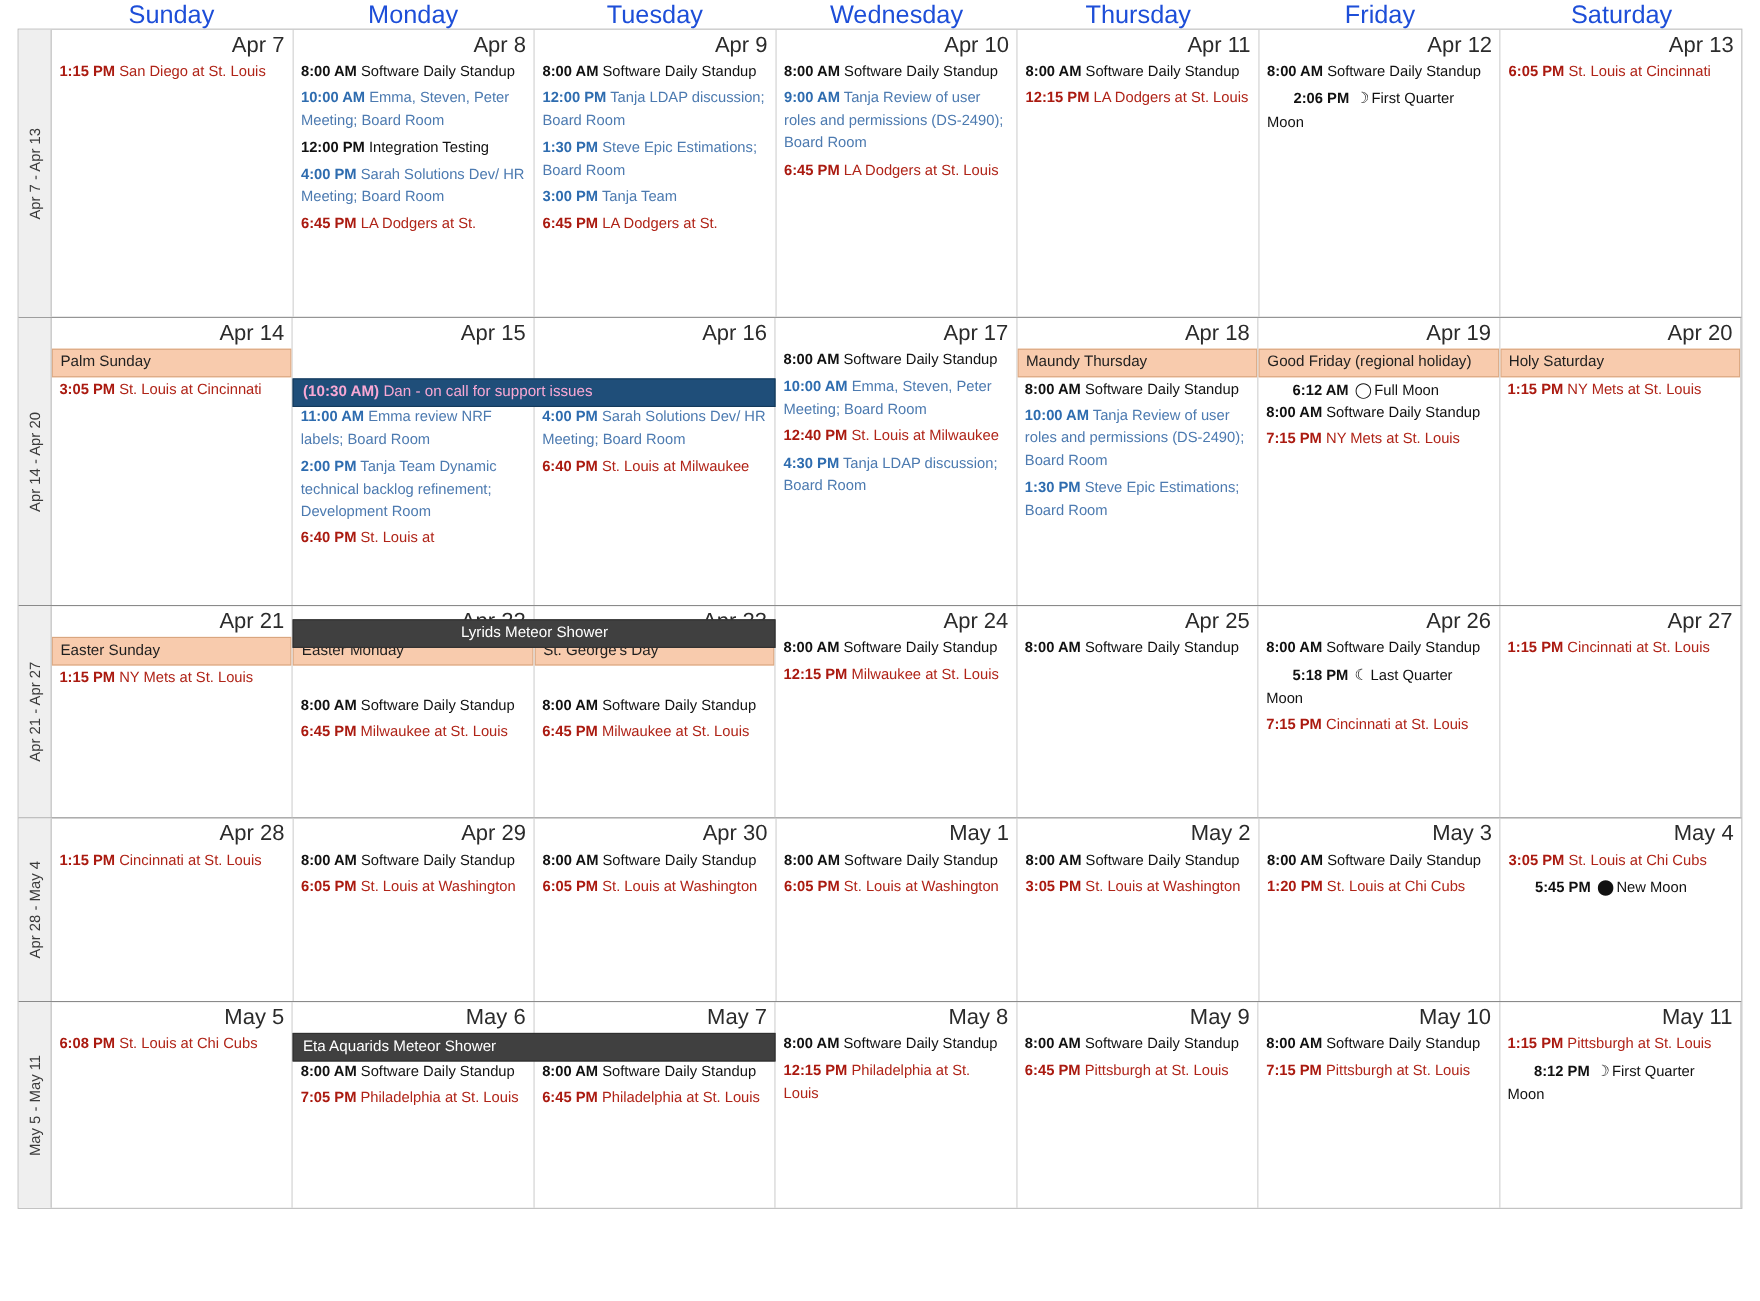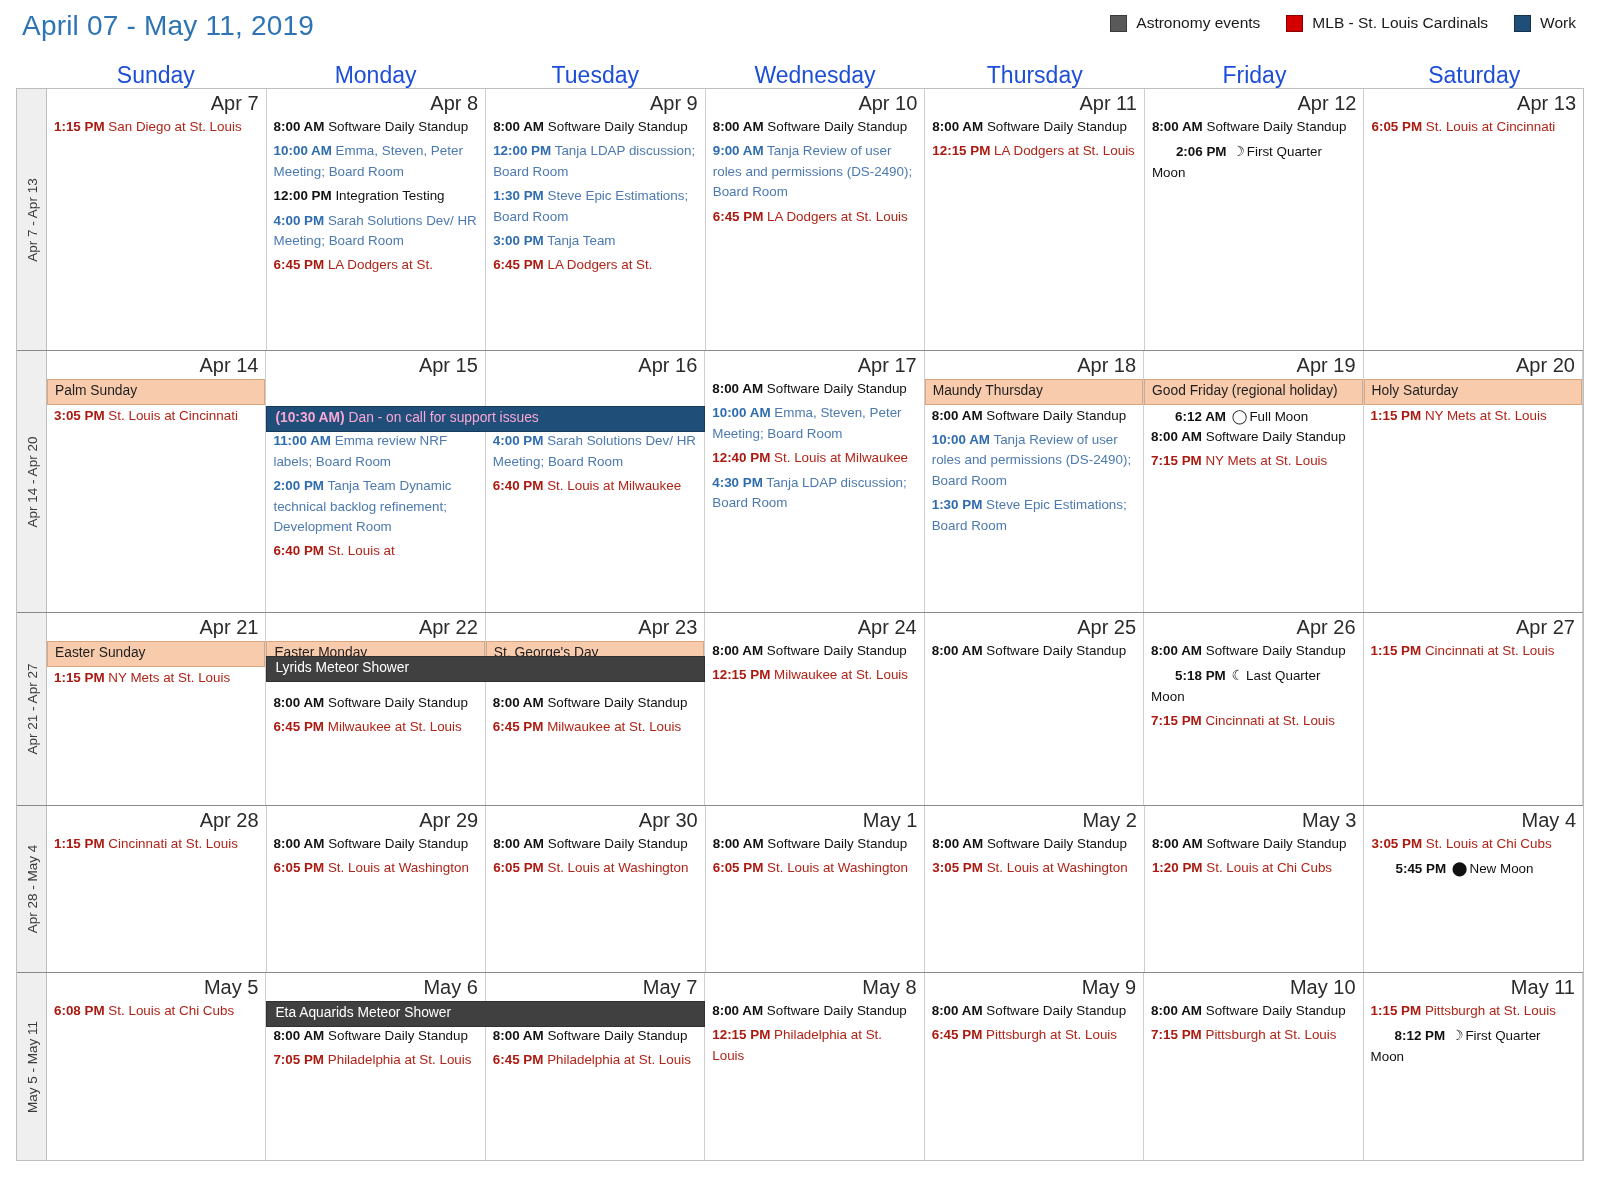--- a/index.html
+++ b/index.html
@@ -177,37 +177,20 @@
     background: #404040;
     color: #ffffff;
     border-color: #303030;
   }
 </style>
 </head>
 <body>
 
 <div id="page">
 
-  <div class="topbar">
-    <div class="range-title">April 07 - May 11, 2019</div>
-    <div class="legend">
-        <div class="legend-item">
-          <span class="legend-swatch" style="background: rgb(89, 89, 89);"></span>
-          <span>Astronomy events</span>
-        </div>
-        <div class="legend-item">
-          <span class="legend-swatch" style="background: rgb(212, 0, 0);"></span>
-          <span>MLB - St. Louis Cardinals</span>
-        </div>
-        <div class="legend-item">
-          <span class="legend-swatch" style="background: rgb(31, 78, 121);"></span>
-          <span>Work</span>
-        </div>
-      </div>
-  </div>
 
   <div class="dow-row">
     <div class="dow-spacer"></div>
   <div class="dow-cell">Sunday</div>
       <div class="dow-cell">Monday</div>
       <div class="dow-cell">Tuesday</div>
       <div class="dow-cell">Wednesday</div>
       <div class="dow-cell">Thursday</div>
       <div class="dow-cell">Friday</div>
       <div class="dow-cell">Saturday</div>
@@ -393,21 +376,21 @@
               <div class="ev astro"><span class="t">5:18 PM</span> <span class="moon">☾</span><span>Last Quarter Moon</span></div>
               <div class="ev mlb"><span class="t">7:15 PM</span> <span>Cincinnati at St. Louis</span></div>
             </div>
           </div>
           <div class="day">
             <div class="day-num">Apr 27</div>
             <div class="events">
               <div class="ev mlb"><span class="t">1:15 PM</span> <span>Cincinnati at St. Louis</span></div>
             </div>
           </div>
-          <div class="span-bar astro-band" style="left: 14.2857%; width: 28.5714%; top: 43px;"><span>Lyrids Meteor Shower</span></div>
+          <div class="span-bar astro-band" style="left: 14.2857%; width: 28.5714%; top: 12px; text-align: center;"><span>Lyrids Meteor Shower</span></div>
         </div>
       </div>
       <div class="week" style="min-height: 167px;">
         <div class="week-label">
           <span>Apr 28 - May 4</span>
         </div>
         <div class="days">
           <div class="day">
             <div class="day-num">Apr 28</div>
             <div class="events">

